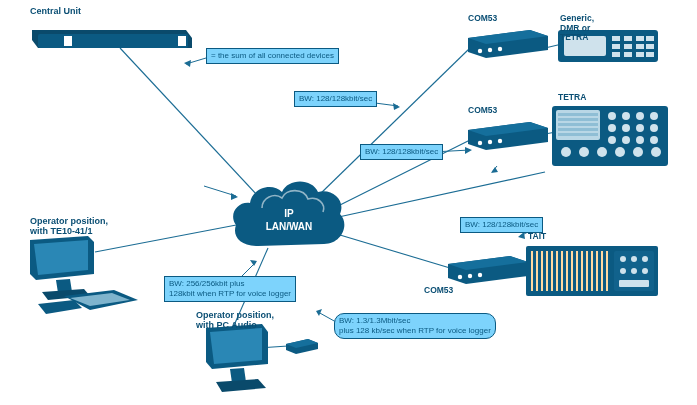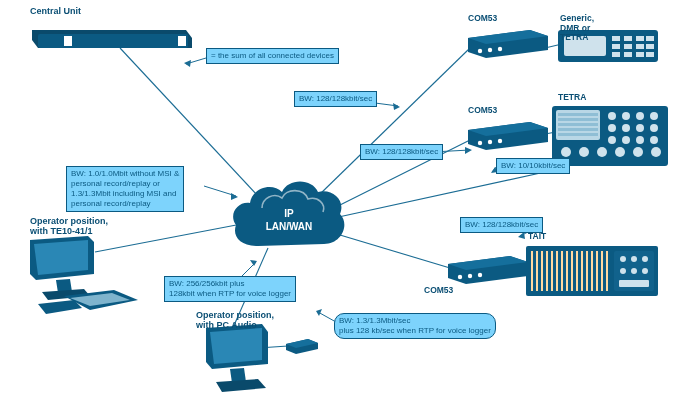--- a/index.html
+++ b/index.html
@@ -297,25 +297,20 @@
   <div style="position:absolute; left:284px; top:336px;">
     <svg width="36" height="20" viewBox="0 0 36 20">
       <path d="M2,8 L24,3 L34,7 L34,13 L12,18 L2,14 Z" fill="#0b5a82"></path>
       <path d="M2,8 L24,3 L34,7 L12,12 Z" fill="#156f9c"></path>
     </svg>
   </div>
 
   <div class="callout" style="left:206px; top:48px;">= the sum of all connected devices</div>
   <div class="callout" style="left:294px; top:91px;">BW: 128/128kbit/sec</div>
   <div class="callout" style="left:360px; top:144px;">BW: 128/128kbit/sec</div>
-  <div class="callout" style="left:496px; top:158px;">BW: 10/10kbit/sec</div>
   <div class="callout" style="left:460px; top:217px;">BW: 128/128kbit/sec</div>
-  <div class="callout" style="left:66px; top:166px;">BW: 1.0/1.0Mbit without MSI &amp;
-personal record/replay or
-1.3/1.3Mbit including MSI and
-personal record/replay</div>
   <div class="callout" style="left:164px; top:276px;">BW: 256/256kbit plus
 128kbit when RTP for voice logger</div>
   <div class="callout" style="left:334px; top:313px;border-radius:10px;">BW: 1.3/1.3Mbit/sec
 plus 128 kb/sec when RTP for voice logger</div>
 
 
 </div>
 
 </body></html>

